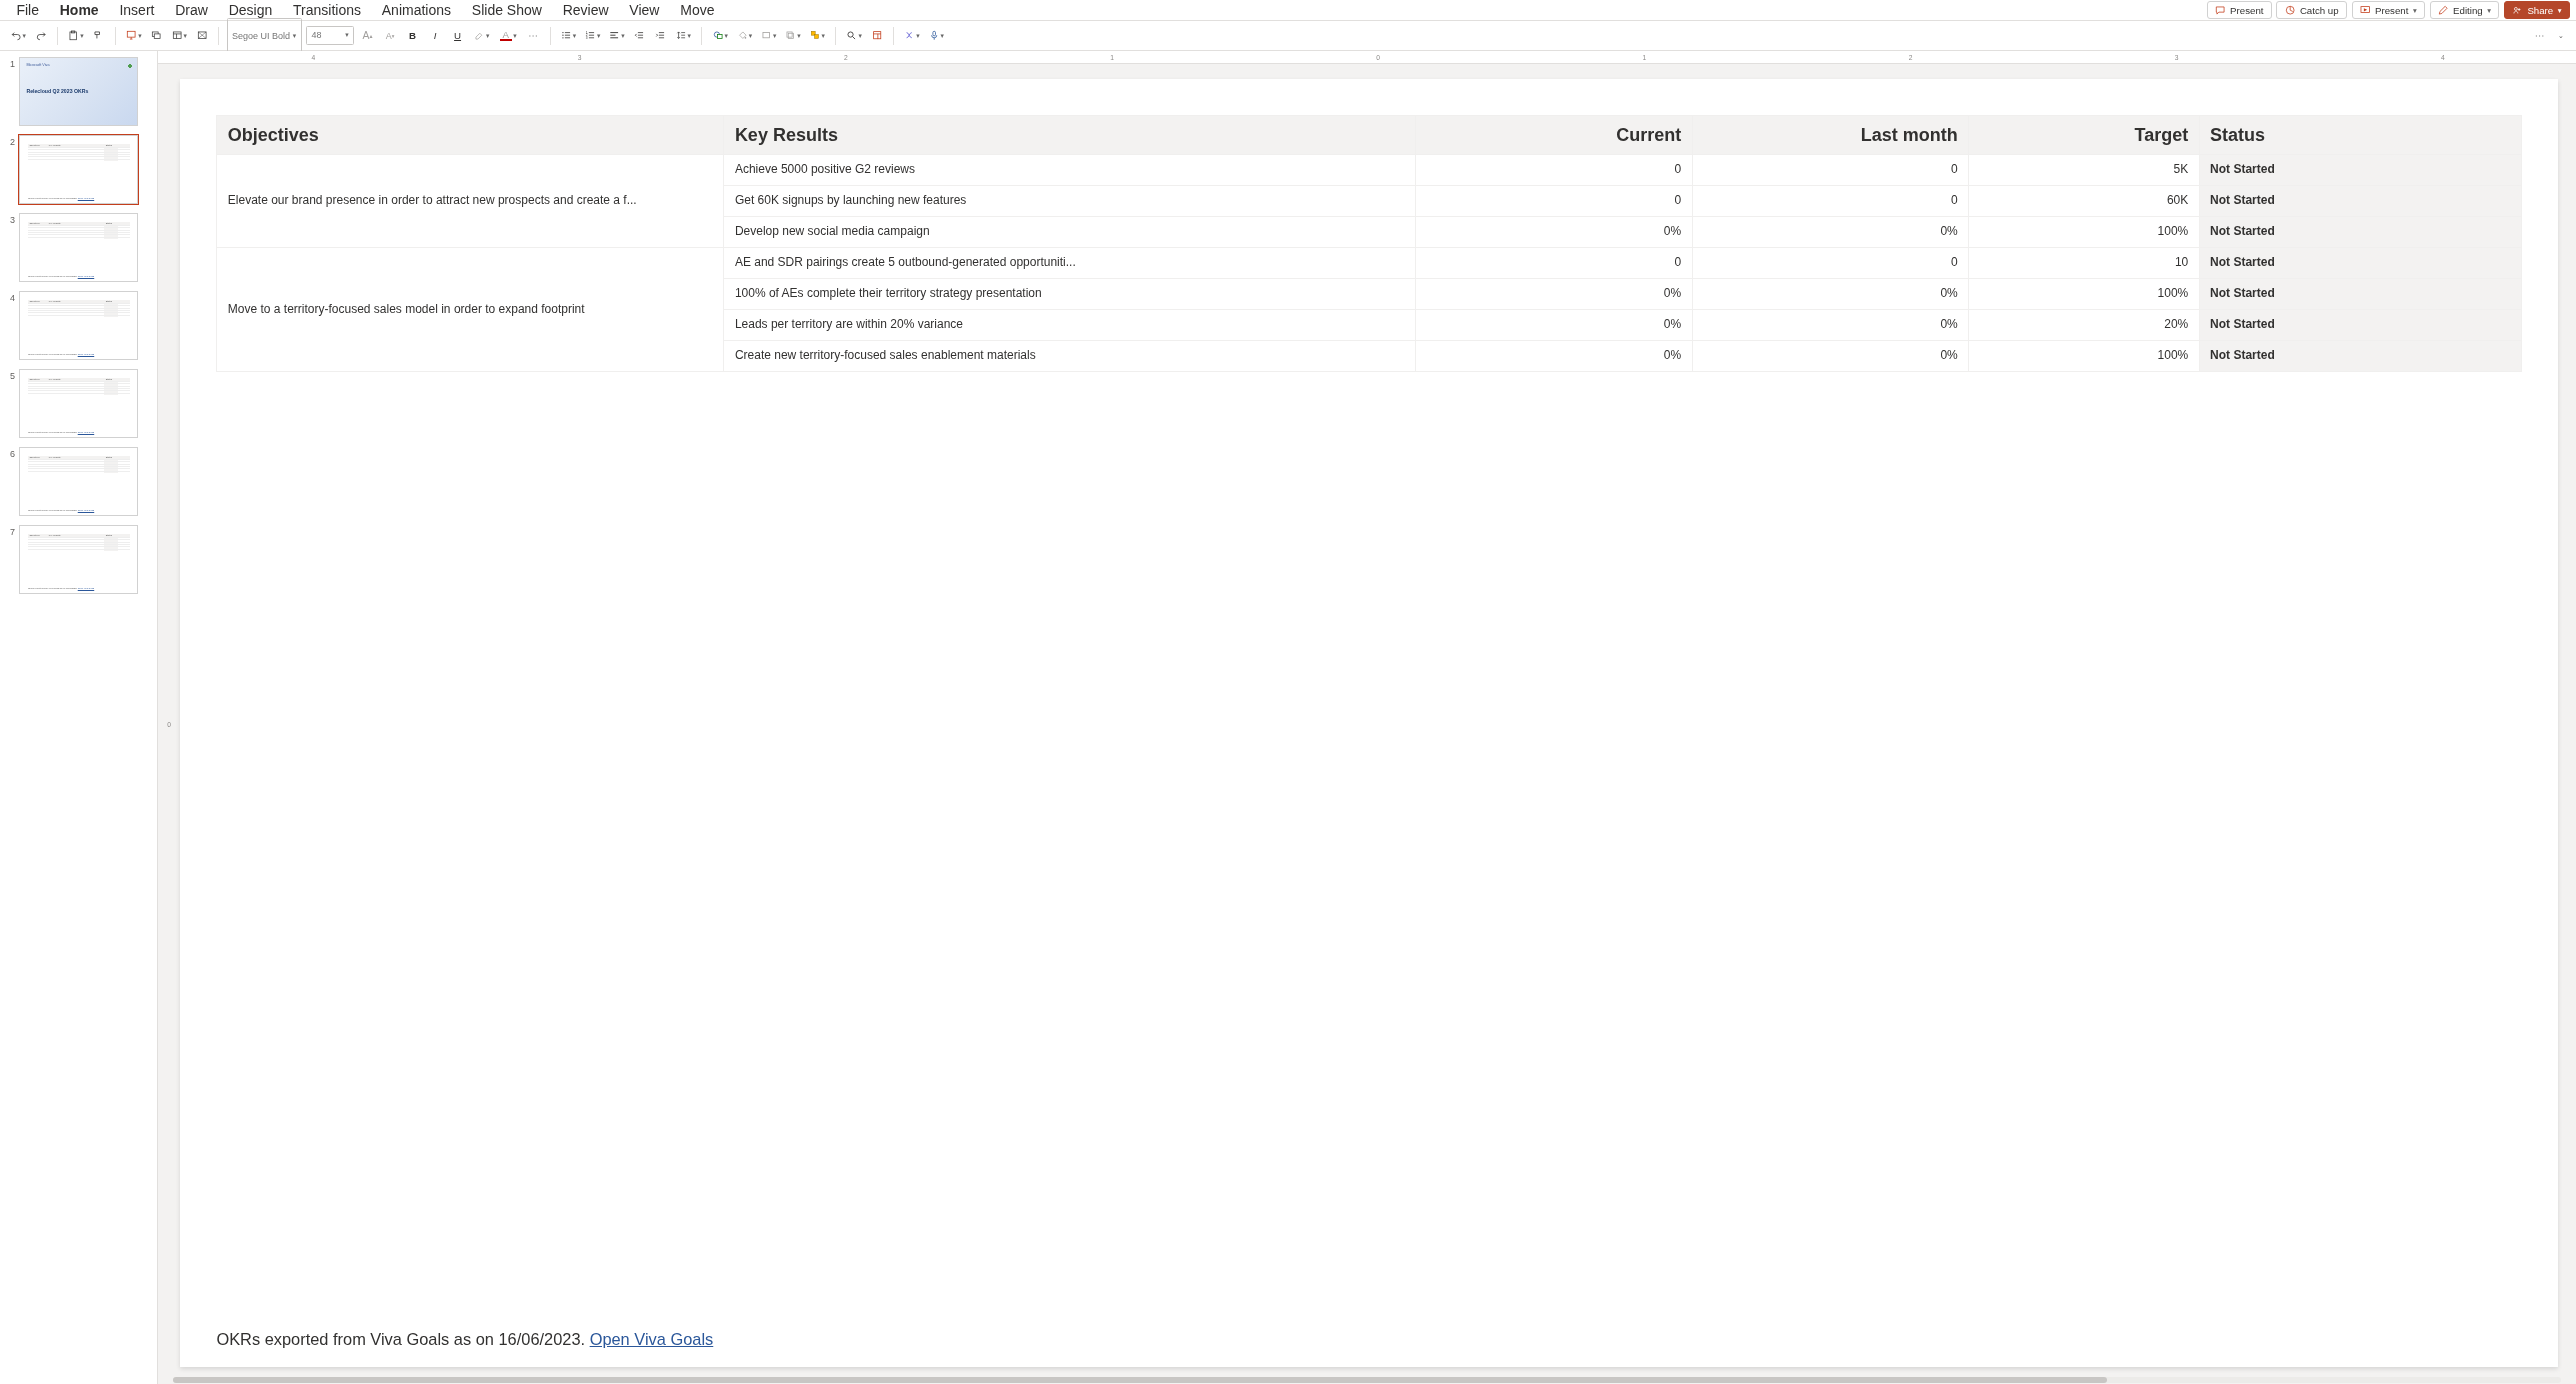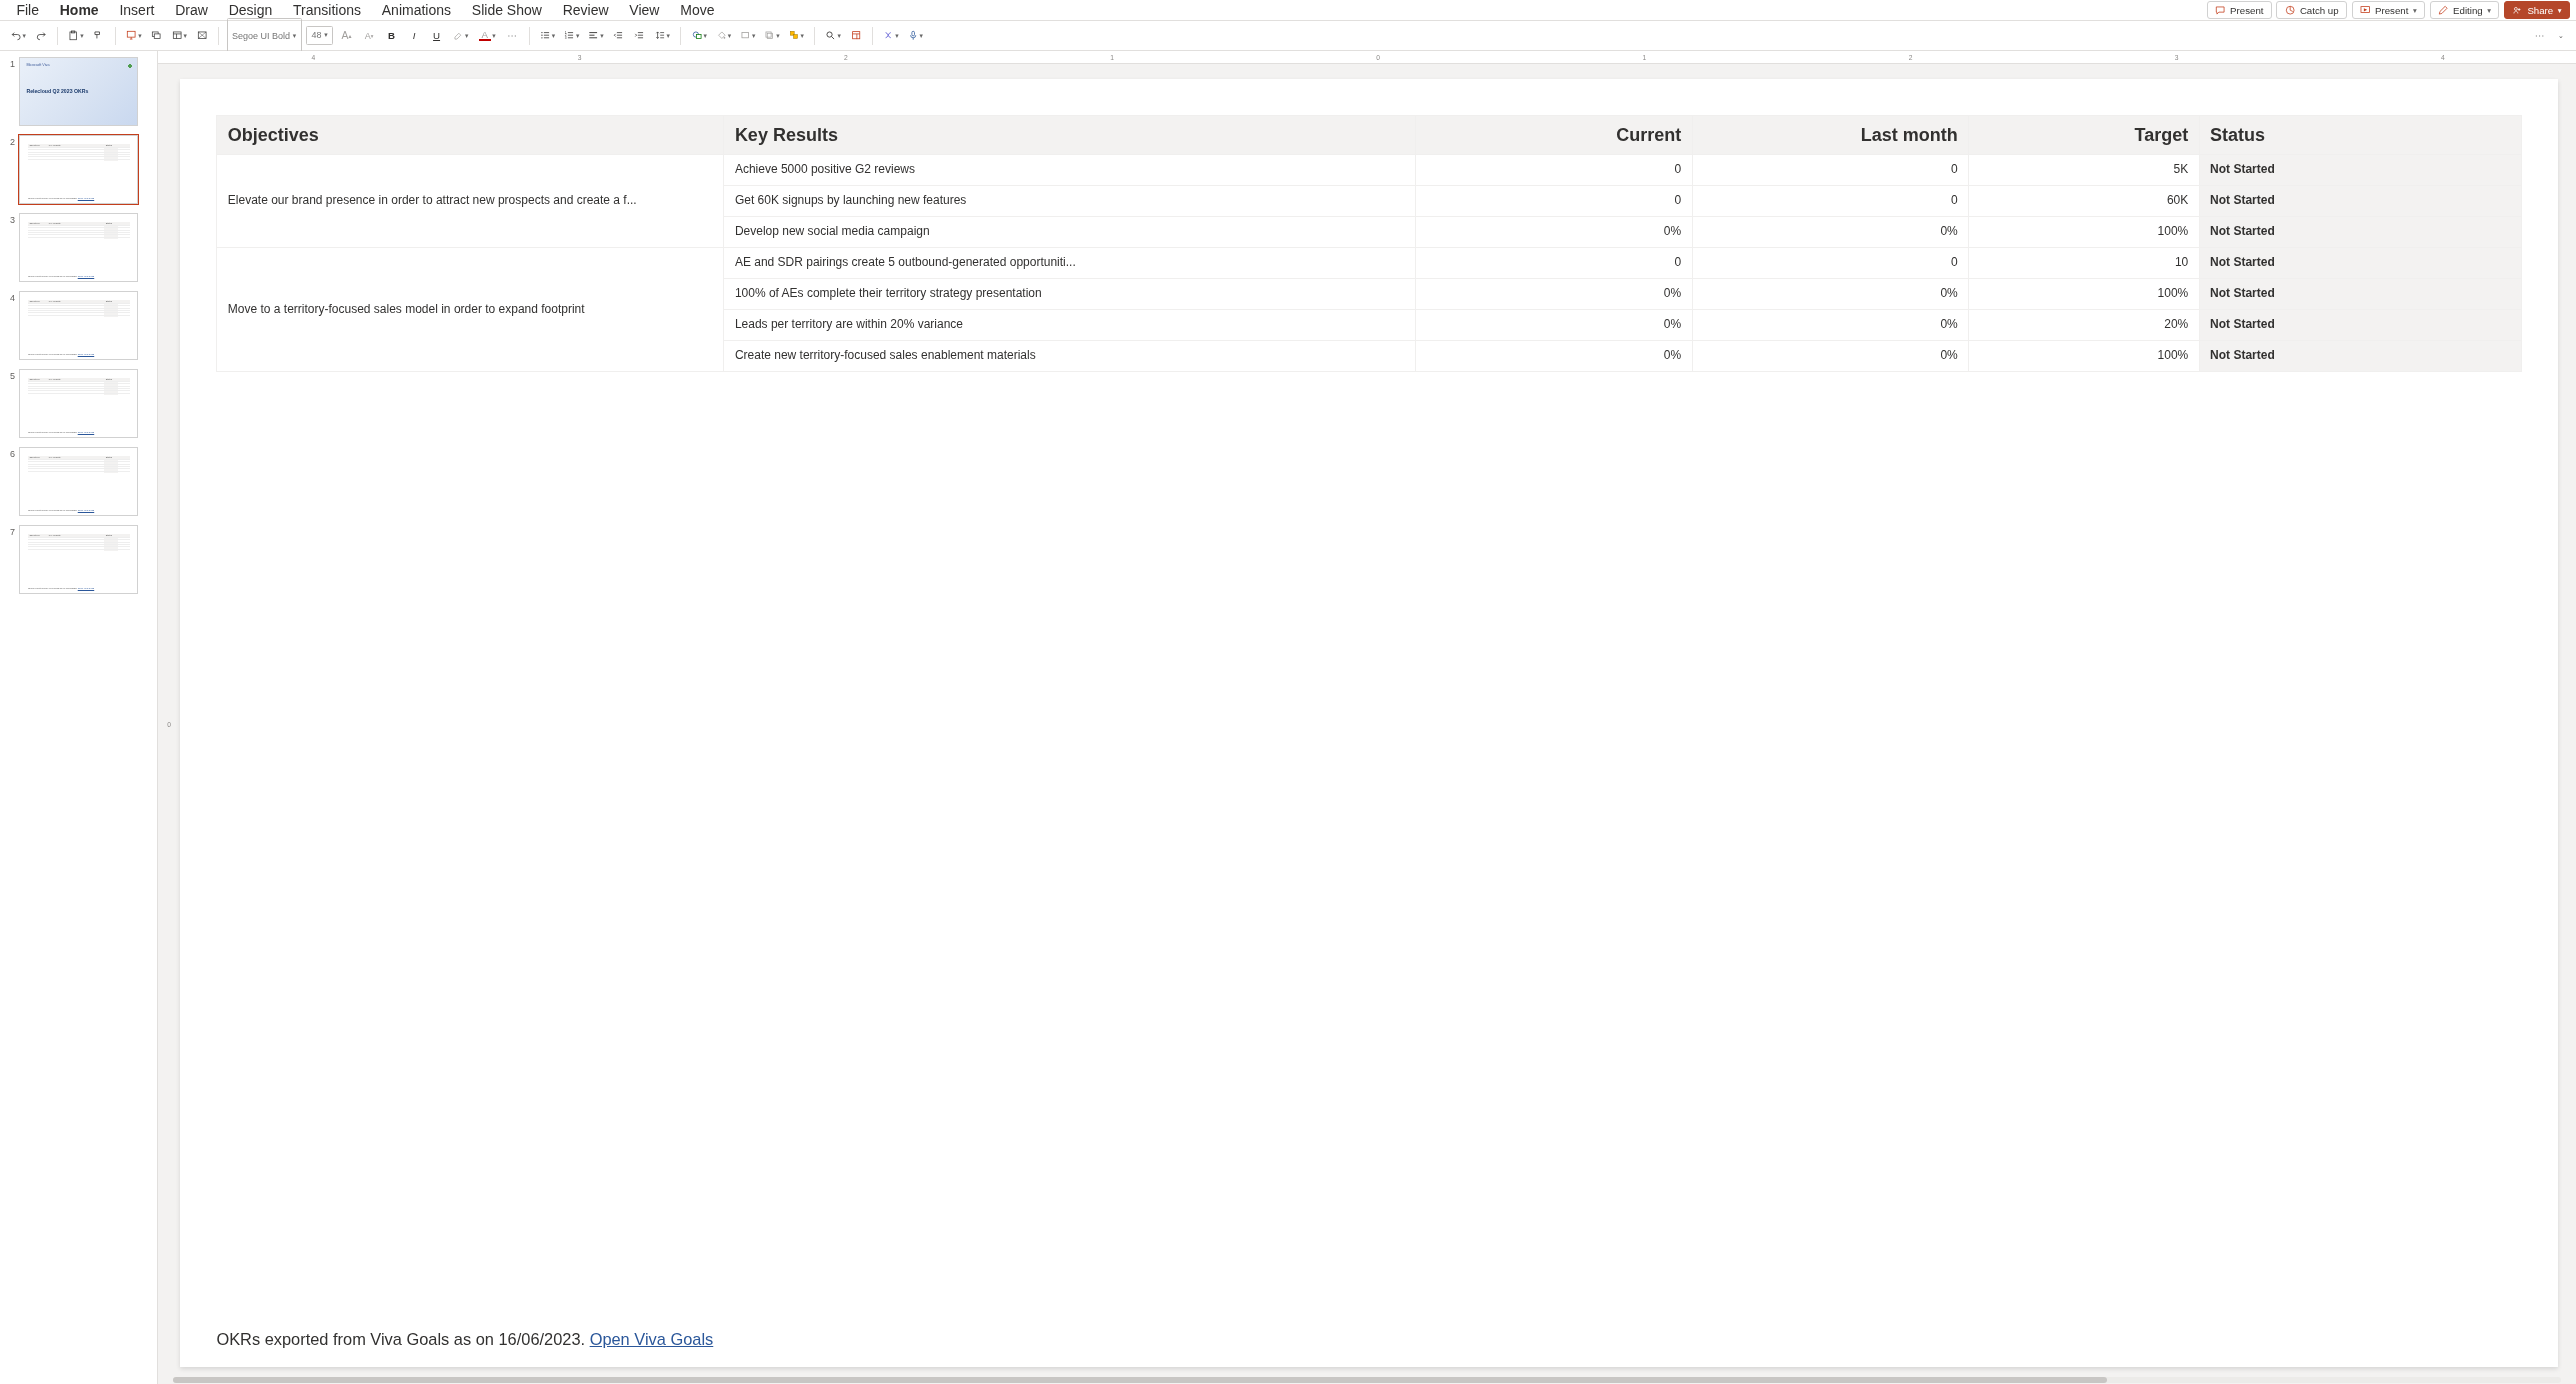--- a/index.html
+++ b/index.html
@@ -71,21 +71,21 @@
 .ribbon .btn .chev { font-size: 6.7px; color: #666; margin-left: 1.5px; }
 .font-name {
   width: 75px; height: 35px;
   border: 0.7px solid #c8c6c4;
   display: flex; align-items: center;
   padding: 0 4.5px; font-size: 9px; color: #767676;
   border-radius: 1.5px;
 }
 .font-name .chev { margin-left: auto; font-size: 6.7px; color: #666; }
 .font-size {
-  width: 27px; height: 19.4px;
+  width: 48px; height: 19.4px;
   border: 0.7px solid #c8c6c4;
   display: flex; align-items: center;
   padding: 0 4.5px; font-size: 9px; color: #767676;
   border-radius: 1.5px;
 }
 .font-size .chev { margin-left: auto; font-size: 6.7px; color: #666; }
 .color-bar { width: 12px; height: 2.2px; }
 .ribbon-end { margin-left: auto; display:flex; align-items:center; gap:4.5px; }
 .ribbon-end .chev-exp { font-size: 7.5px; color: #666; padding: 4.5px; cursor:pointer; }
 

